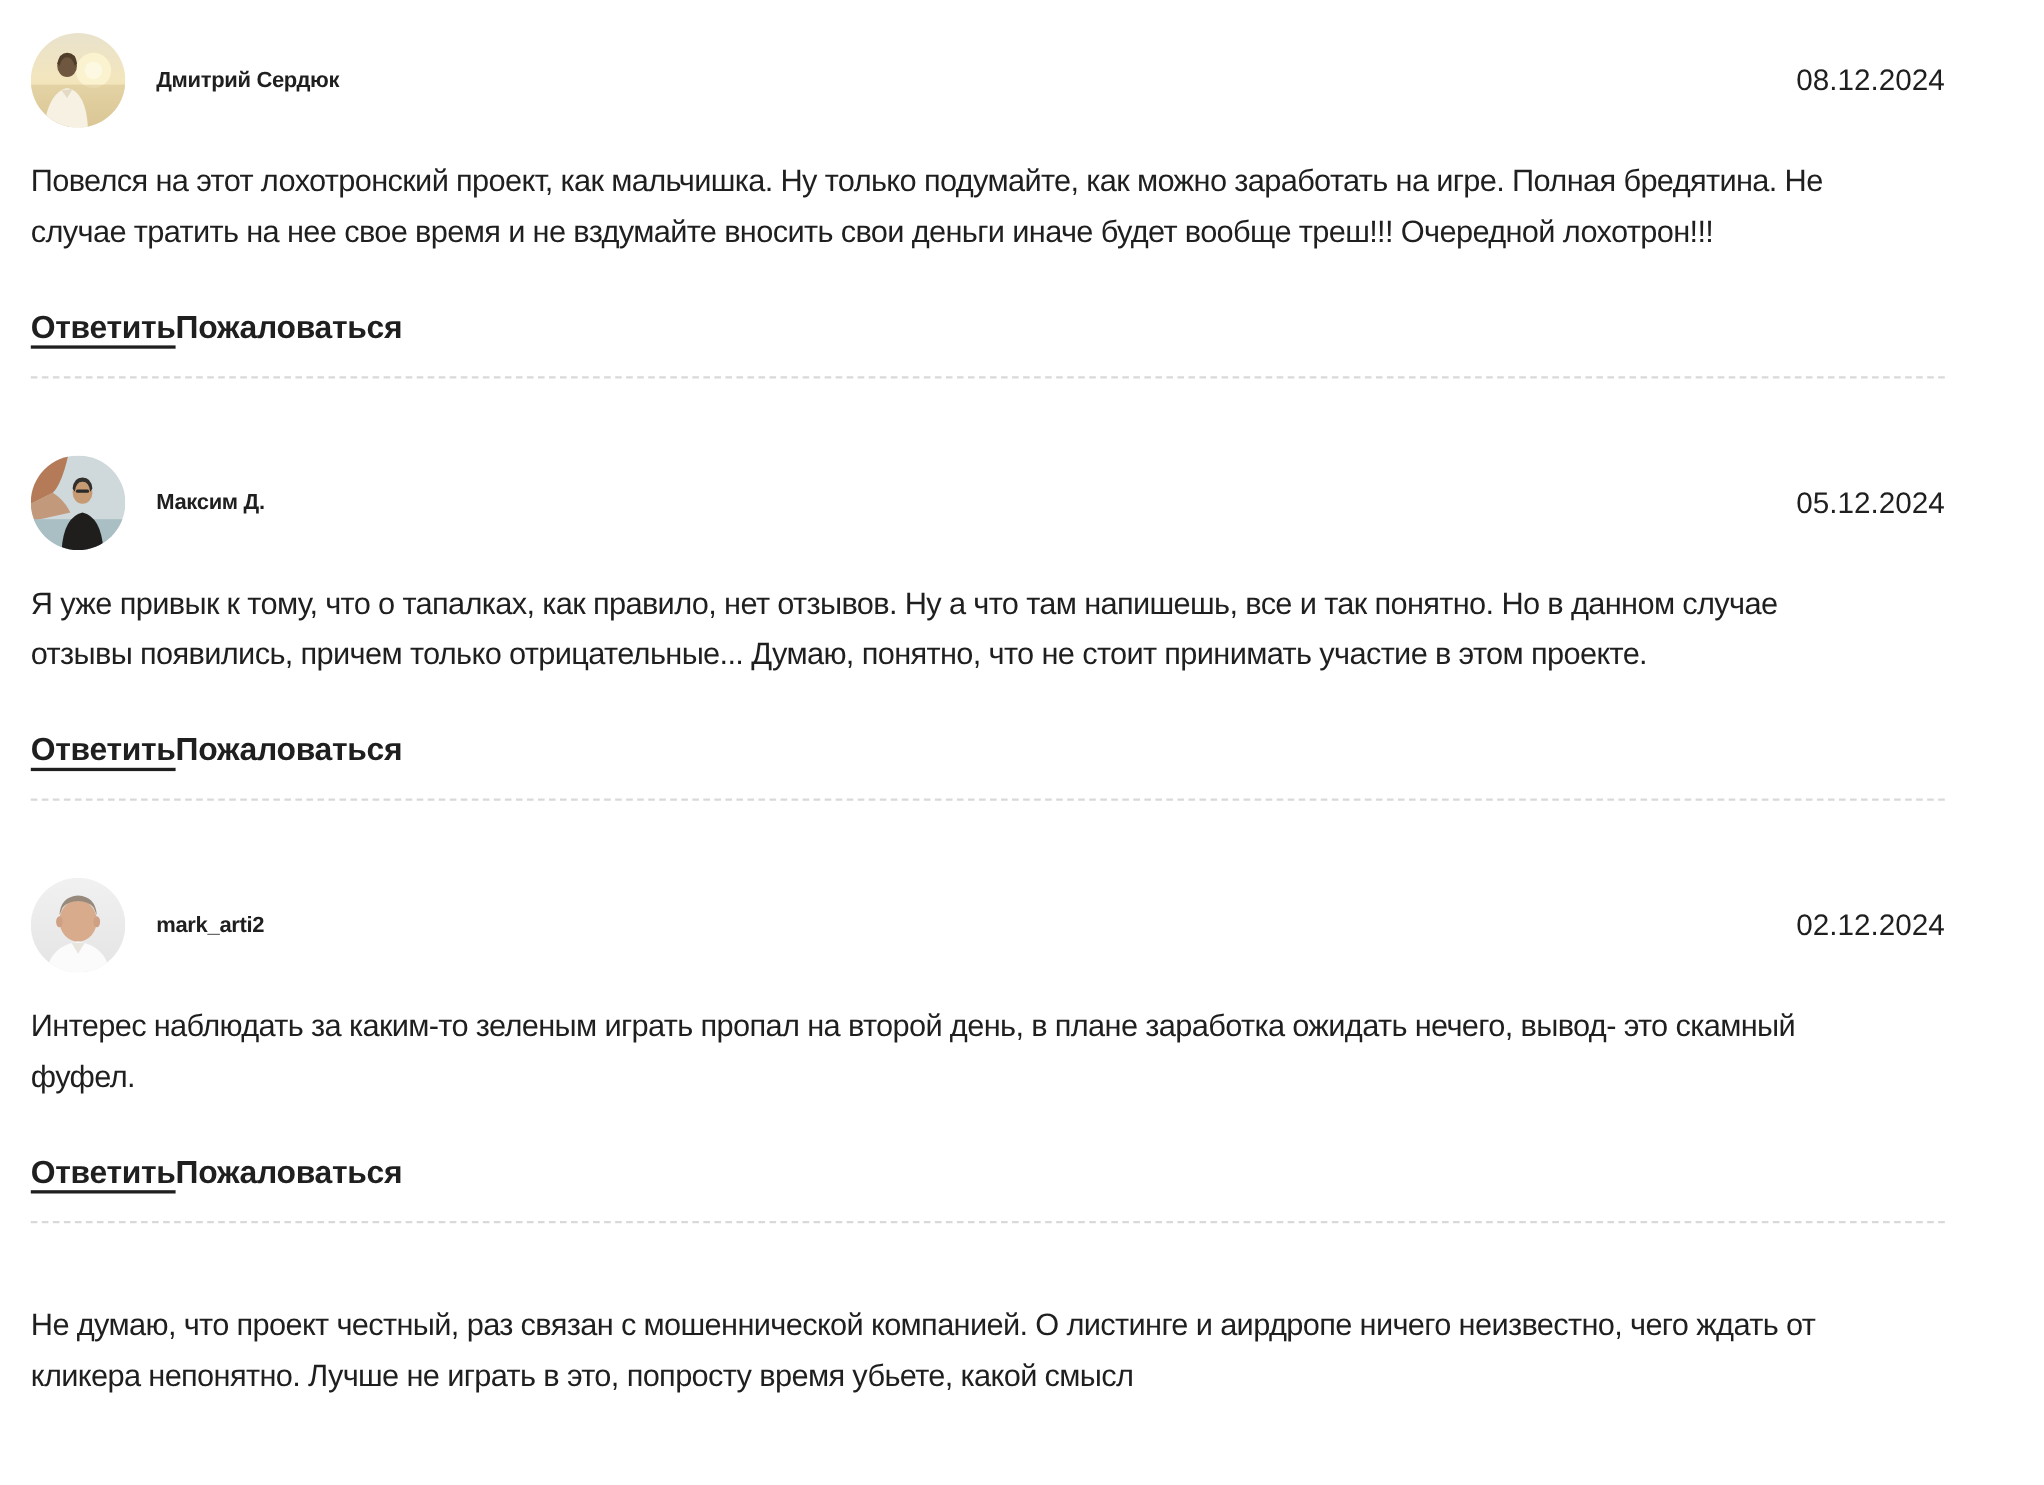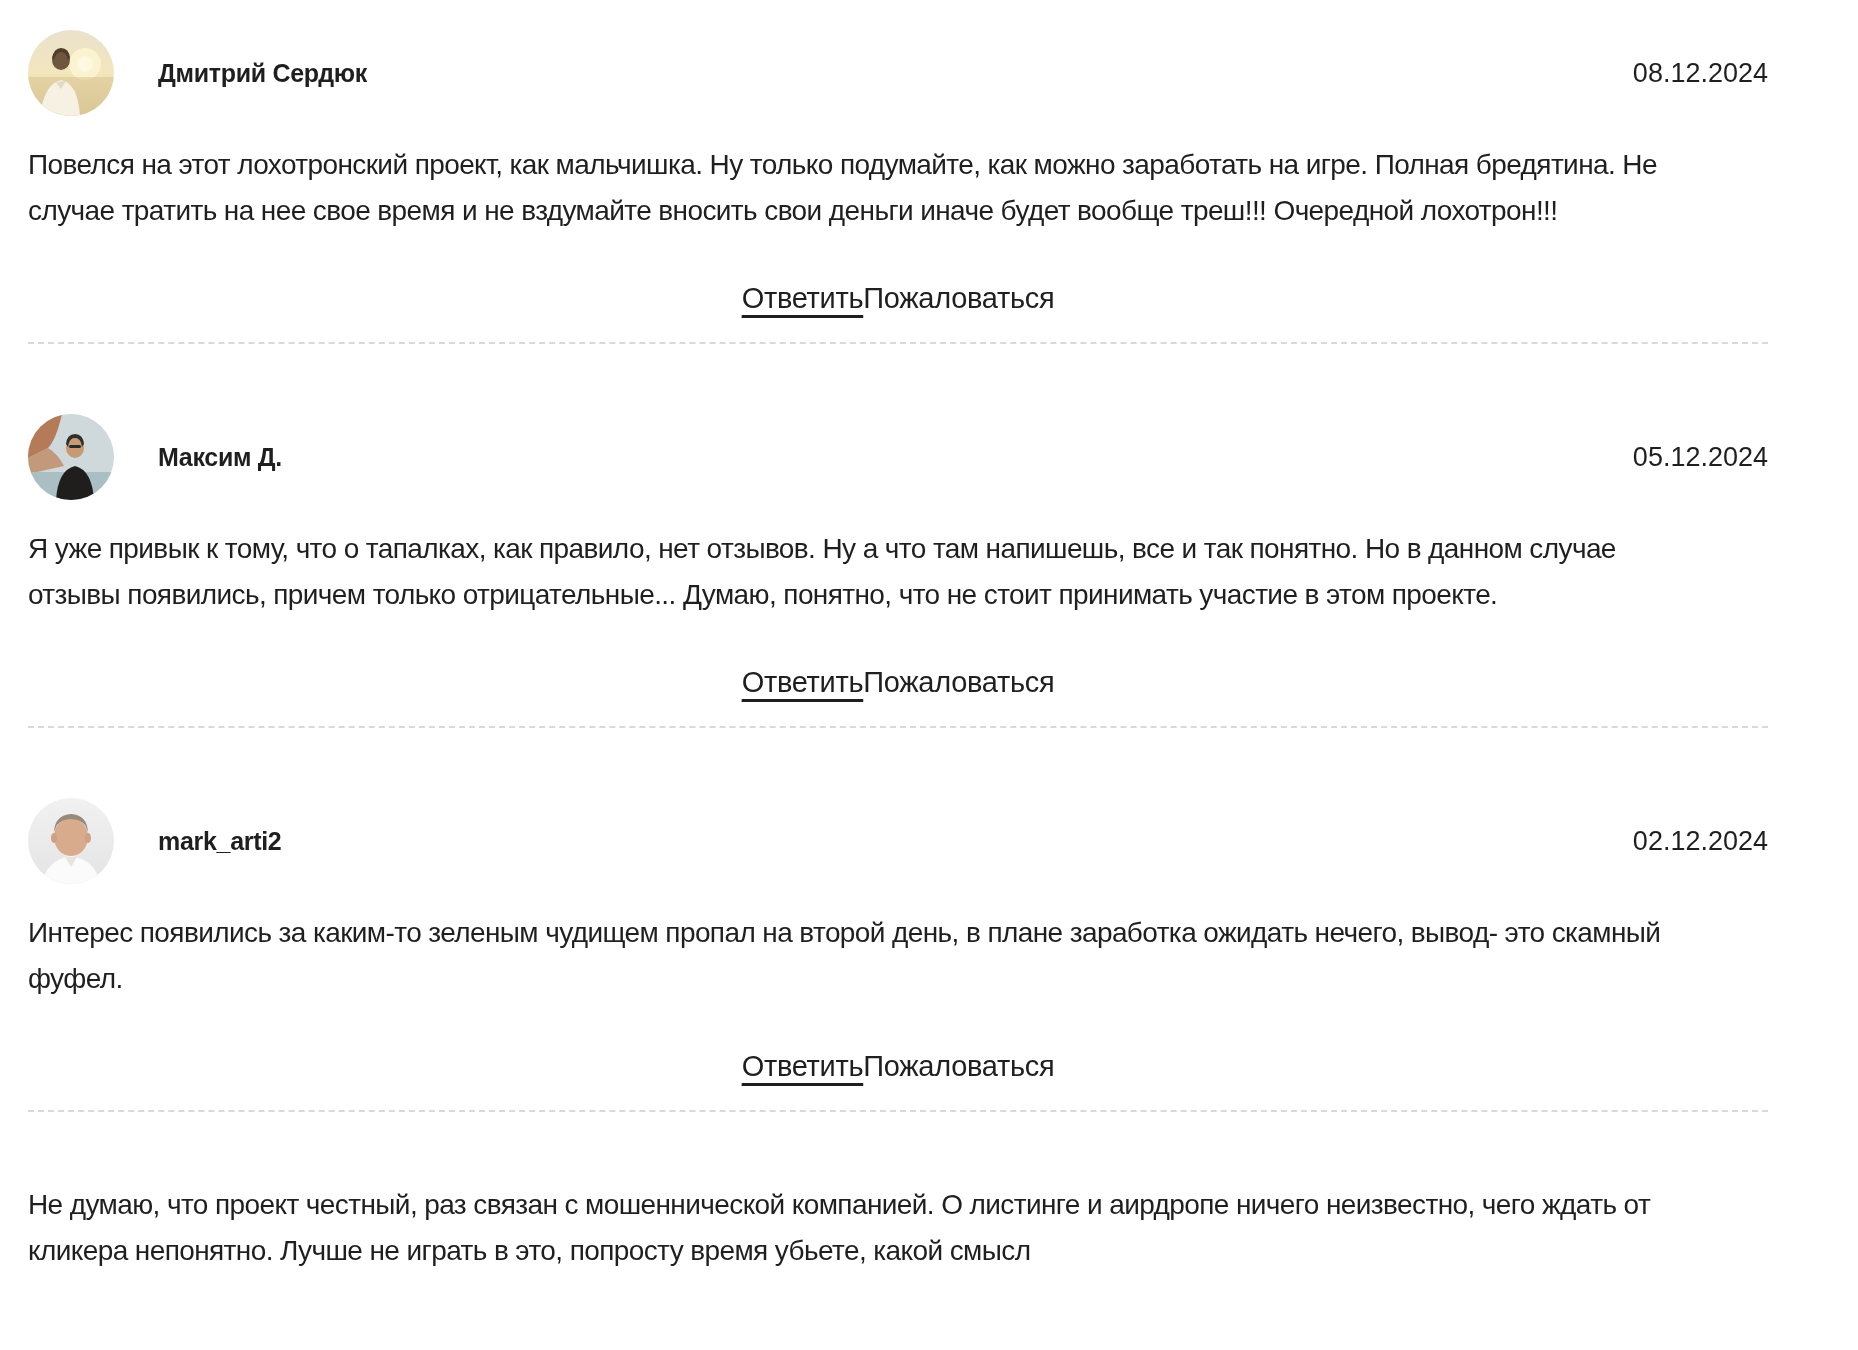--- a/index.html
+++ b/index.html
@@ -27,45 +27,45 @@
   .avatar {
     width: 86px;
     height: 86px;
     flex: 0 0 86px;
     border-radius: 50%;
     overflow: hidden;
     margin-right: 28px;
   }
   .avatar svg { display: block; }
   .author {
-    margin: 16px;
-    font-size: 25px;
+    margin: 0;
+    font-size: 20px;
     font-weight: 700;
     letter-spacing: -0.3px;
   }
   .date {
     margin-left: auto;
     font-size: 27px;
     font-weight: 400;
     white-space: nowrap;
   }
   .text {
     margin: 26px 0 0 0;
     font-size: 28px;
     line-height: 46px;
     letter-spacing: -0.6px;
     white-space: pre-line;
   }
   .actions {
     margin-top: 48px;
     display: flex;
-    justify-content: center;
+    justify-content: flex-start;
     align-items: baseline;
     font-size: 29px;
-    font-weight: 400;
+    font-weight: 700;
     line-height: 32px;
   }
   .actions a {
     color: inherit;
     text-decoration: none;
     letter-spacing: -0.3px;
     cursor: pointer;
   }
   .actions a.reply {
     text-decoration: underline;
@@ -157,21 +157,21 @@
           <path d="M26 34 Q27 17 43 16 Q59 17 60 34 L57 27 Q52 21 43 21 Q34 21 29 27 Z" fill="#978a7c"></path>
           <ellipse cx="26" cy="40" rx="3" ry="5" fill="#cfa083"></ellipse>
           <ellipse cx="60" cy="40" rx="3" ry="5" fill="#cfa083"></ellipse>
           <path d="M14 86 Q18 62 43 58 Q68 62 72 86 Z" fill="#fbfbfb"></path>
           <path d="M37 59 L43 69 L49 59 Z" fill="#e8e4de"></path>
         </svg>
       </span>
       <h3 class="author">mark_arti2</h3>
       <time class="date">02.12.2024</time>
     </header>
-    <p class="text">Интерес появились за каким-то зеленым чудищем пропал на второй день, в плане заработка ожидать нечего, вывод- это скамный
+    <p class="text">Интерес наблюдать за каким-то зеленым играть пропал на второй день, в плане заработка ожидать нечего, вывод- это скамный
 фуфел.</p>
     <div class="actions">
       <a class="reply">Ответить</a>
       <a class="report">Пожаловаться</a>
     </div>
     <div class="divider"></div>
   </article>
 
   <article class="comment">
     <p class="text">Не думаю, что проект честный, раз связан с мошеннической компанией. О листинге и аирдропе ничего неизвестно, чего ждать от

